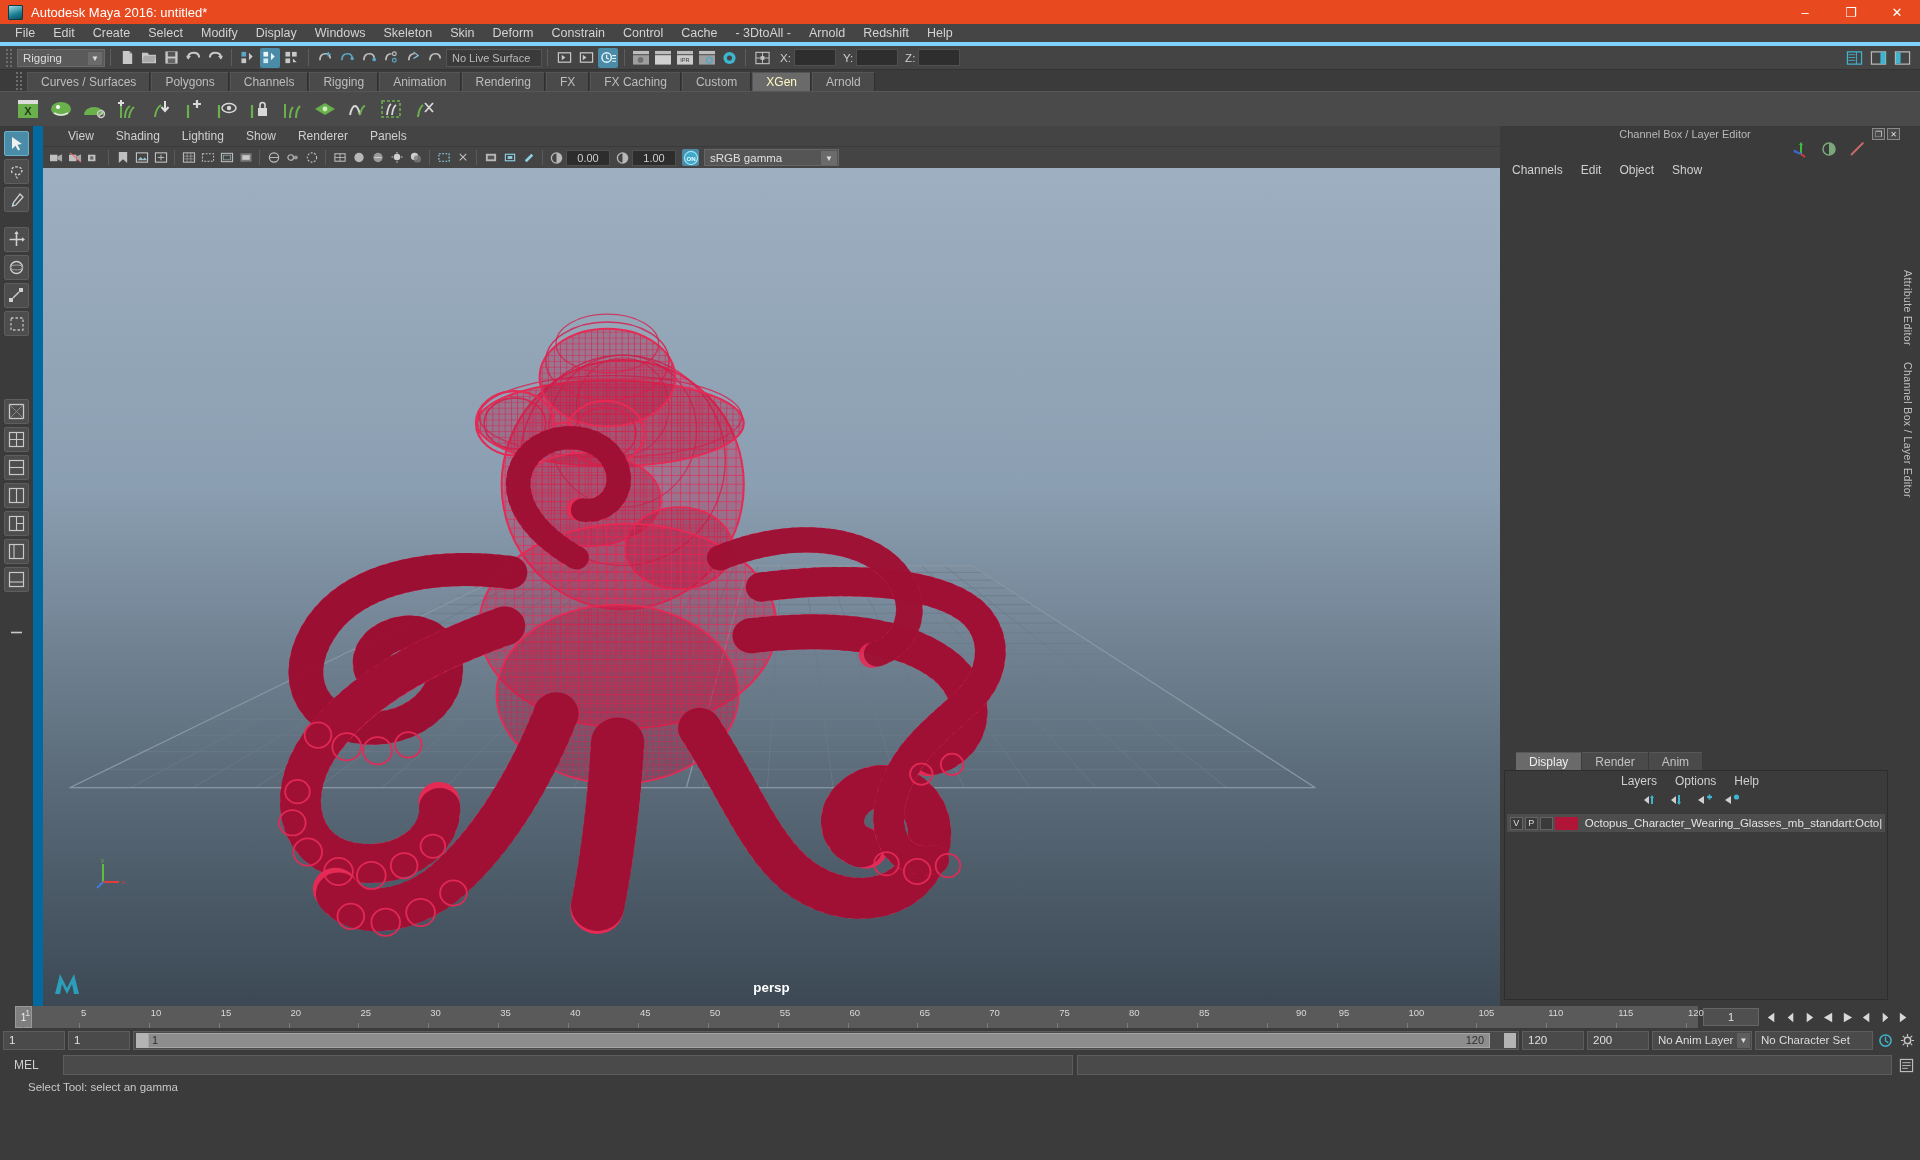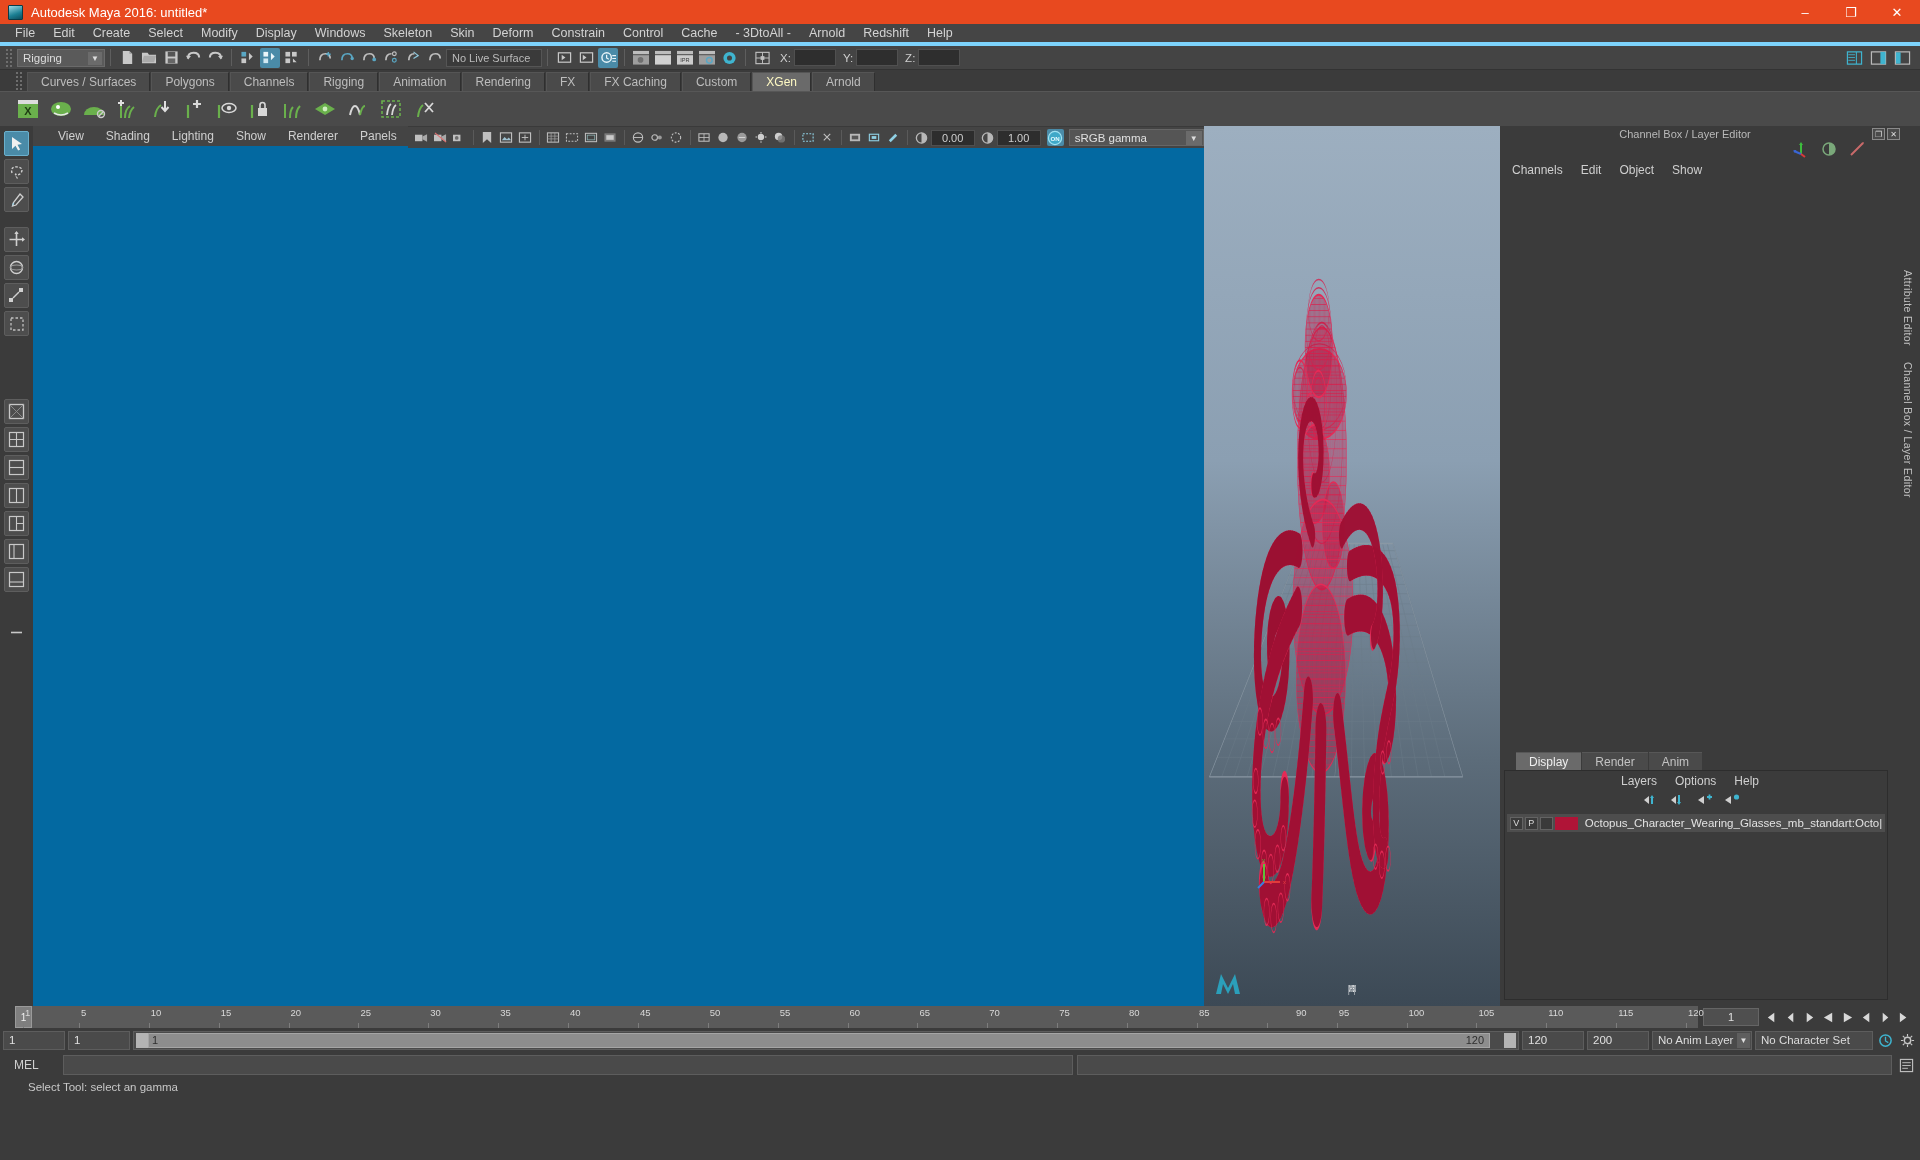--- a/index.html
+++ b/index.html
@@ -66,21 +66,21 @@
     display:flex; flex-direction:column; align-items:center; }
   .tool { width:25px; height:25px; margin-bottom:3px; background:#4d4d4d;
     border:1px solid #5e5e5e; border-radius:2px; display:flex;
     align-items:center; justify-content:center; }
   .tool.sel { background:#4a8ba8; border-color:#6ab0cd; }
   .tool.flat { background:transparent; border:none; }
   .tool-gap { height:60px; }
   .tool-gap2 { height:25px; }
 
   
-  .viewwrap { flex:1; display:flex; flex-direction:row; background:#0369a1; }
+  .viewwrap { flex:1; display:flex; flex-direction:column; background:#0369a1;padding-left:10px; }
   .panelmenu { height:20px; background:#444; display:flex; align-items:center;
     padding-left:14px; }
   .panelmenu .pm { color:#cfcfcf; font-size:12px; padding:0 11px; }
   .viewtools { height:22px; background:#444; display:flex; align-items:center;
     padding-left:4px; border-top:1px solid #3a3a3a; }
   .vt { width:17px; height:17px; margin:0 1px; display:flex; align-items:center;
     justify-content:center; flex:none; }
   .vt.on { background:#4a8ba8; border-radius:2px; }
   .vsep { width:1px; height:15px; background:#5a5a5a; margin:0 4px; flex:none; }
   .numfld { width:44px; height:16px; background:#2d2d2d; border:1px solid #4f4f4f;

